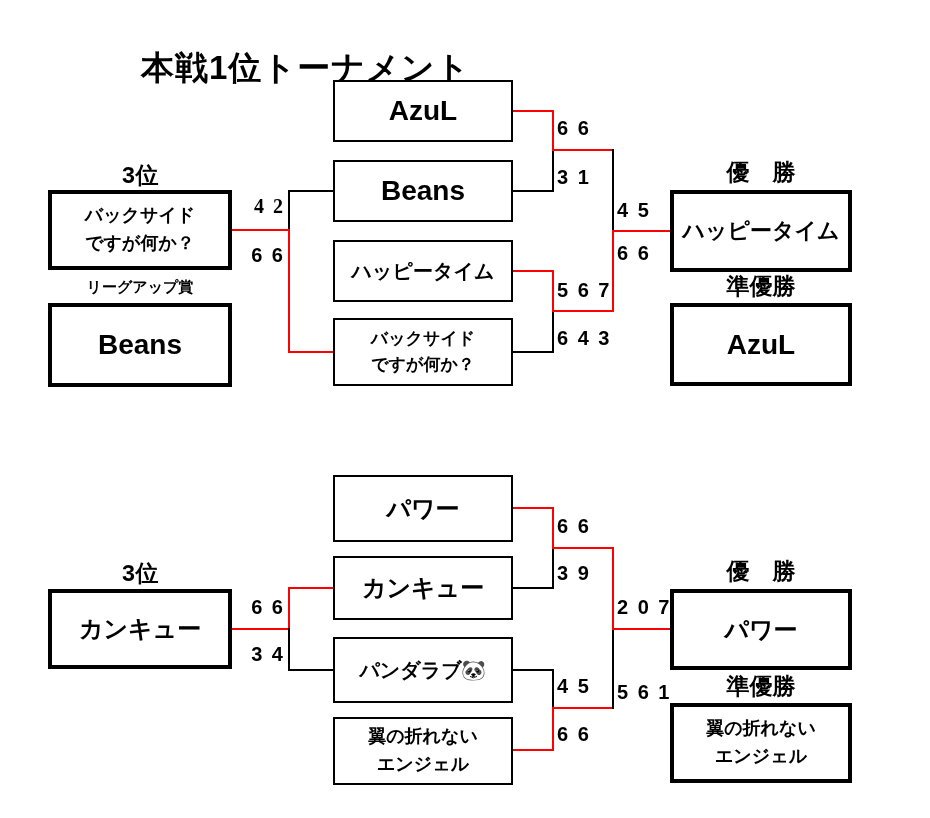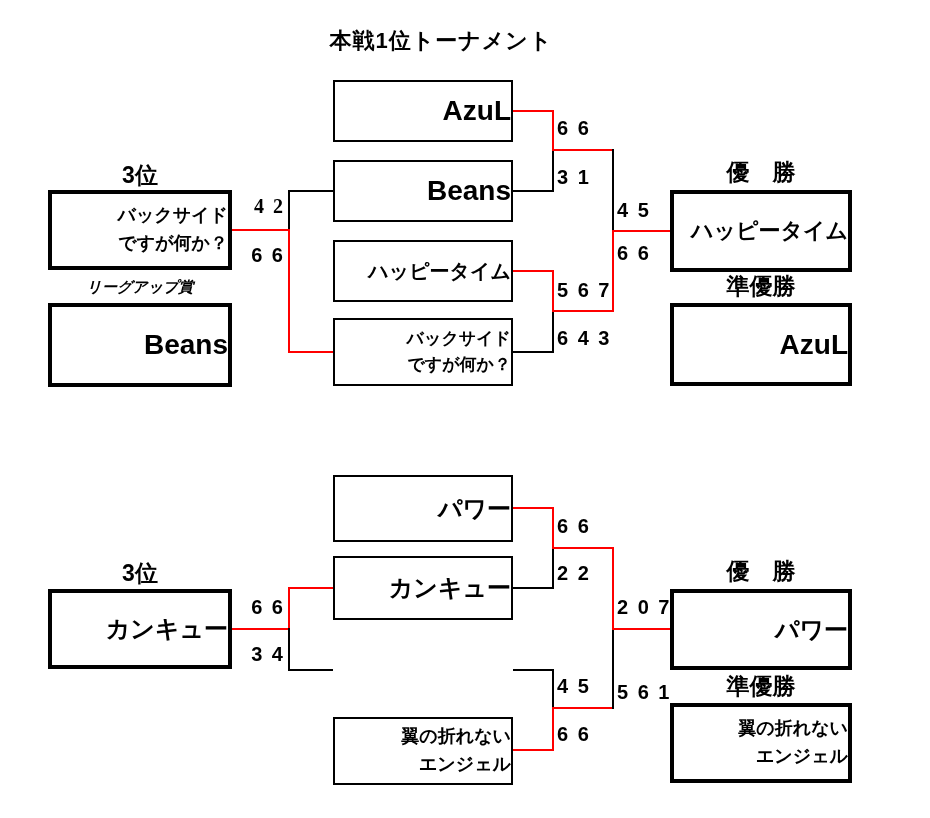--- a/index.html
+++ b/index.html
@@ -6,35 +6,35 @@
   .stage{
     position:relative;width:930px;height:818px;overflow:hidden;
     background:var(--background,#fff);color:var(--text,#000);
     font-family:"Liberation Sans","DejaVu Sans",sans-serif;font-weight:bold;
   }
   .ln{position:absolute;background:var(--line,#000);}
   .ln.win{background:var(--winner-path,#f00);}
   .box{
     position:absolute;box-sizing:border-box;border:2px solid var(--line,#000);
     background:var(--background,#fff);display:flex;flex-direction:column;
-    align-items:flex-end;justify-content:center;text-align:center;line-height:1.55;
+    align-items:center;justify-content:center;text-align:center;line-height:1.55;
   }
   .box.thick{border-width:4px;}
   .lbl{position:absolute;text-align:center;white-space:nowrap;}
-  .title{position:absolute;font-size:22px;text-align:center;letter-spacing:1px;white-space:nowrap;}
+  .title{position:absolute;font-size:33px;text-align:left;letter-spacing:1px;white-space:nowrap;margin-top:20px;}
   .score{position:absolute;font-size:20px;letter-spacing:2px;white-space:pre;}
   .score.ralign{text-align:right;}
   .fs28{font-size:28px;}
   .fs24{font-size:24px;}
   .fs22{font-size:22px;}
   .fs20{font-size:20px;}
   .fs18{font-size:18px;}
   .fs17{font-size:17px;}
-  .fs23{font-size:23px;}
-  .fs15{font-size:15px;font-style:italic;}
+  .fs23{font-size:23px;font-family:Liberation Mono, monospace;}
+  .fs15{font-size:15px;}
 </style>
 </head>
 <body>
 
 <div class="stage">
 
   <div class="title" style="left:141px;top:26px;width:600px;">本戦1位トーナメント</div>
 
   <div class="box fs28" style="left:333px;top:80px;width:180px;height:62px;">
     <span>AzuL</span>
@@ -97,20 +97,23 @@
   <div class="score ralign" style="left:207px;top:195px;width:78px;font-family:Liberation Serif, serif;">4 2</div>
   <div class="score ralign" style="left:207px;top:244px;width:78px;">6 6</div>
 
 
   <div class="box fs24" style="left:333px;top:475px;width:180px;height:67px;">
     <span>パワー</span>
   </div>
   <div class="box fs24" style="left:333px;top:556px;width:180px;height:64px;">
     <span>カンキュー</span>
   </div>
+  <div class="box fs20" style="left:333px;top:637px;width:180px;height:66px;">
+    <span>パンダラブ🐼</span>
+  </div>
   <div class="box fs18" style="left:333px;top:717px;width:180px;height:68px;">
     <span>翼の折れない</span>
     <span>エンジェル</span>
   </div>
 
   <div class="lbl fs23" style="left:48px;top:558px;width:184px;">3位</div>
   <div class="box thick fs24" style="left:48px;top:589px;width:184px;height:80px;">
     <span>カンキュー</span>
   </div>
 
@@ -137,21 +140,21 @@
   <div class="ln win" style="left:552px;top:707px;width:61px;height:2px;"></div>
   <div class="ln" style="left:612px;top:628px;width:2px;height:81px;"></div>
   <div class="ln win" style="left:612px;top:628px;width:58px;height:2px;"></div>
   <div class="ln win" style="left:289px;top:587px;width:44px;height:2px;"></div>
   <div class="ln win" style="left:288px;top:587px;width:2px;height:43px;"></div>
   <div class="ln win" style="left:232px;top:628px;width:57px;height:2px;"></div>
   <div class="ln" style="left:288px;top:628px;width:2px;height:43px;"></div>
   <div class="ln" style="left:288px;top:669px;width:45px;height:2px;"></div>
 
   <div class="score" style="left:557px;top:515px;">6 6</div>
-  <div class="score" style="left:557px;top:562px;">2 2</div>
+  <div class="score" style="left:557px;top:562px;">3 9</div>
   <div class="score" style="left:557px;top:675px;">4 5</div>
   <div class="score" style="left:557px;top:723px;">6 6</div>
   <div class="score" style="left:617px;top:596px;">2 0 7</div>
   <div class="score" style="left:617px;top:641px;margin-top:40px;">5 6 1</div>
   <div class="score ralign" style="left:207px;top:596px;width:78px;">6 6</div>
   <div class="score ralign" style="left:207px;top:643px;width:78px;">3 4</div>
 
 </div>
 
 </body></html>

